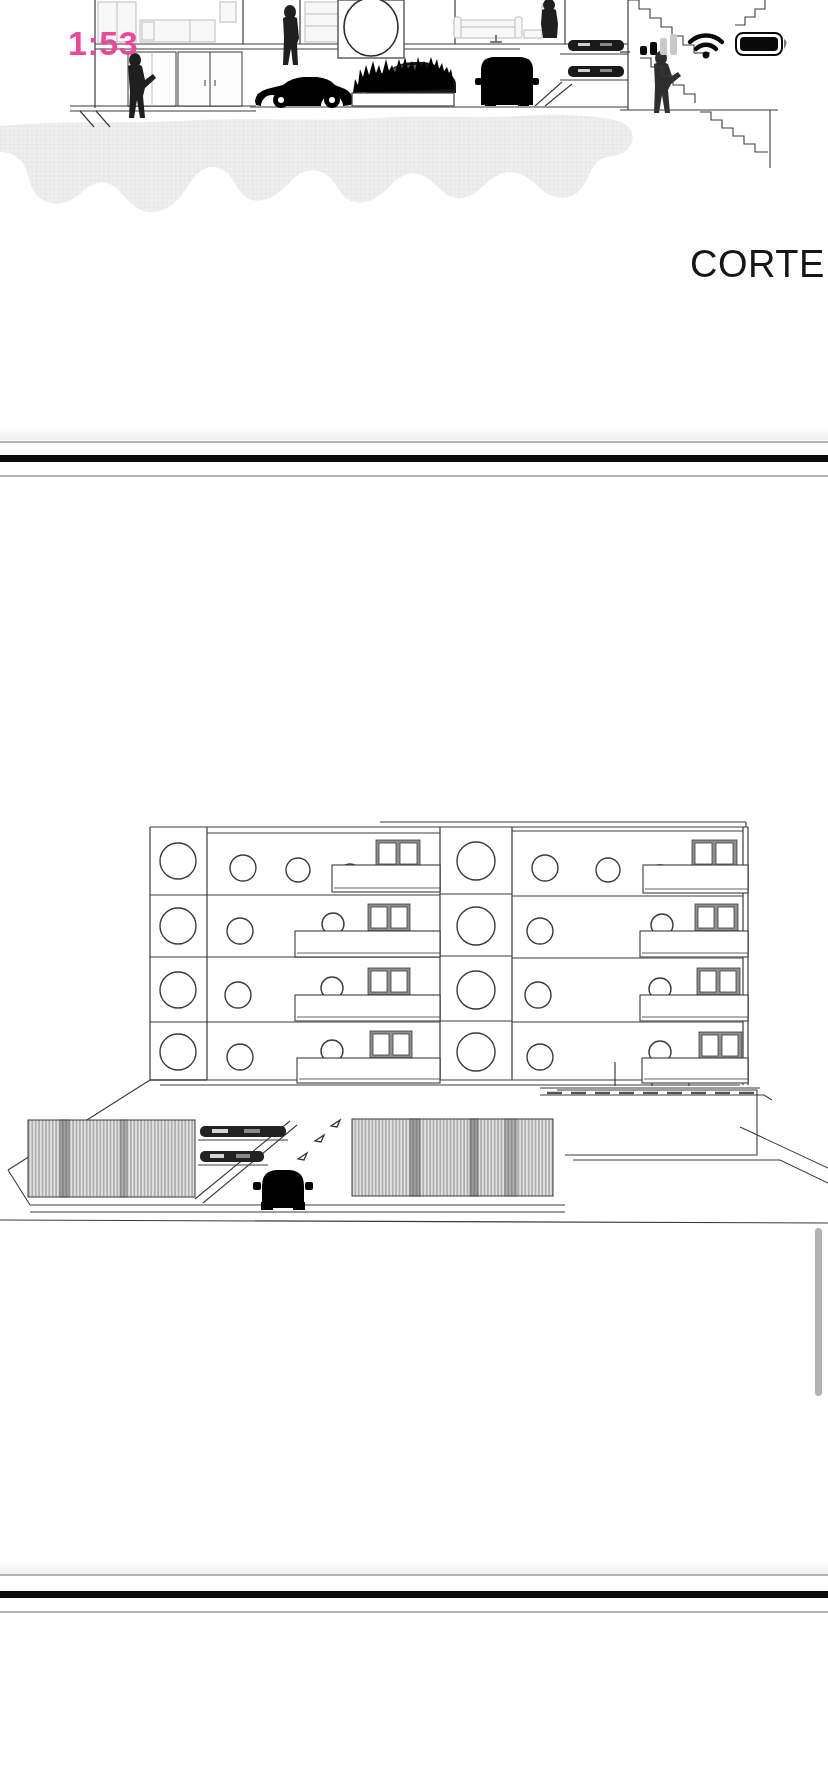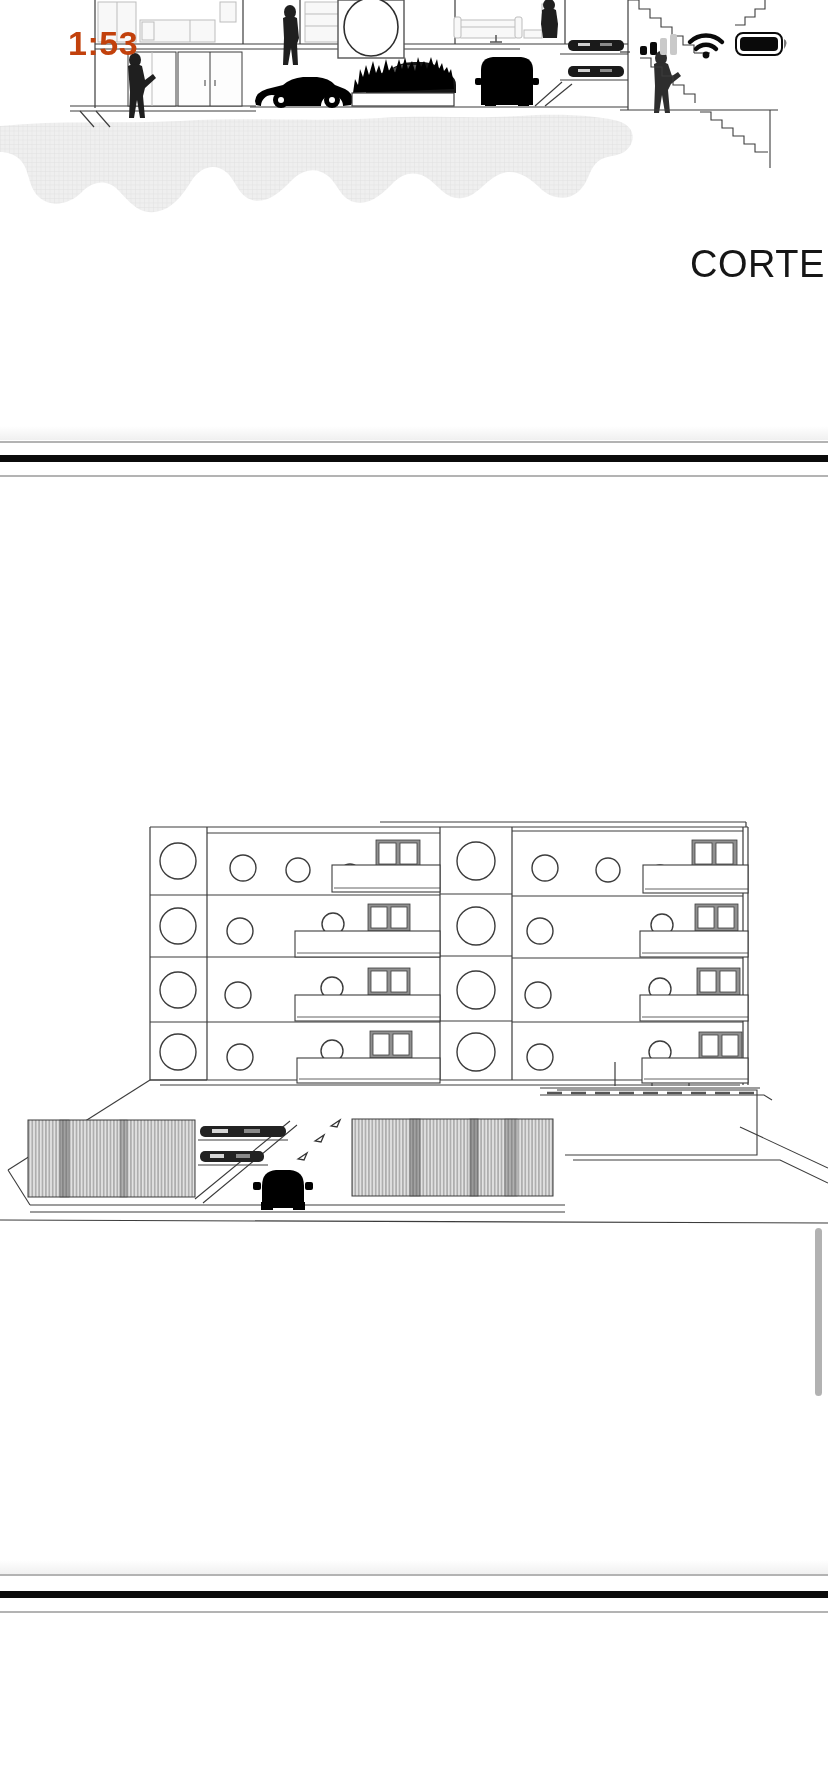--- a/index.html
+++ b/index.html
@@ -4,21 +4,21 @@
 <style>
   html,body{margin:0;padding:0;}
   body{
     width:828px;height:1792px;position:relative;overflow:hidden;
     background:#ffffff;
     font-family:"Liberation Sans","DejaVu Sans",sans-serif;
   }
   .abs{position:absolute;}
   
   .time{
-    left:68px;top:24px;font-size:34px;font-weight:600;color:#c2410c;
+    left:68px;top:24px;font-size:34px;font-weight:600;color:#ec4899;
     letter-spacing:0.5px;
   }
   
   .caption{
     color:#161616;font-size:38px;font-weight:400;letter-spacing:0.5px;
     white-space:nowrap;
   }
   #corte-caption{left:690px;top:243px;}
   #fachada-caption{left:518px;top:1258px;}
   

